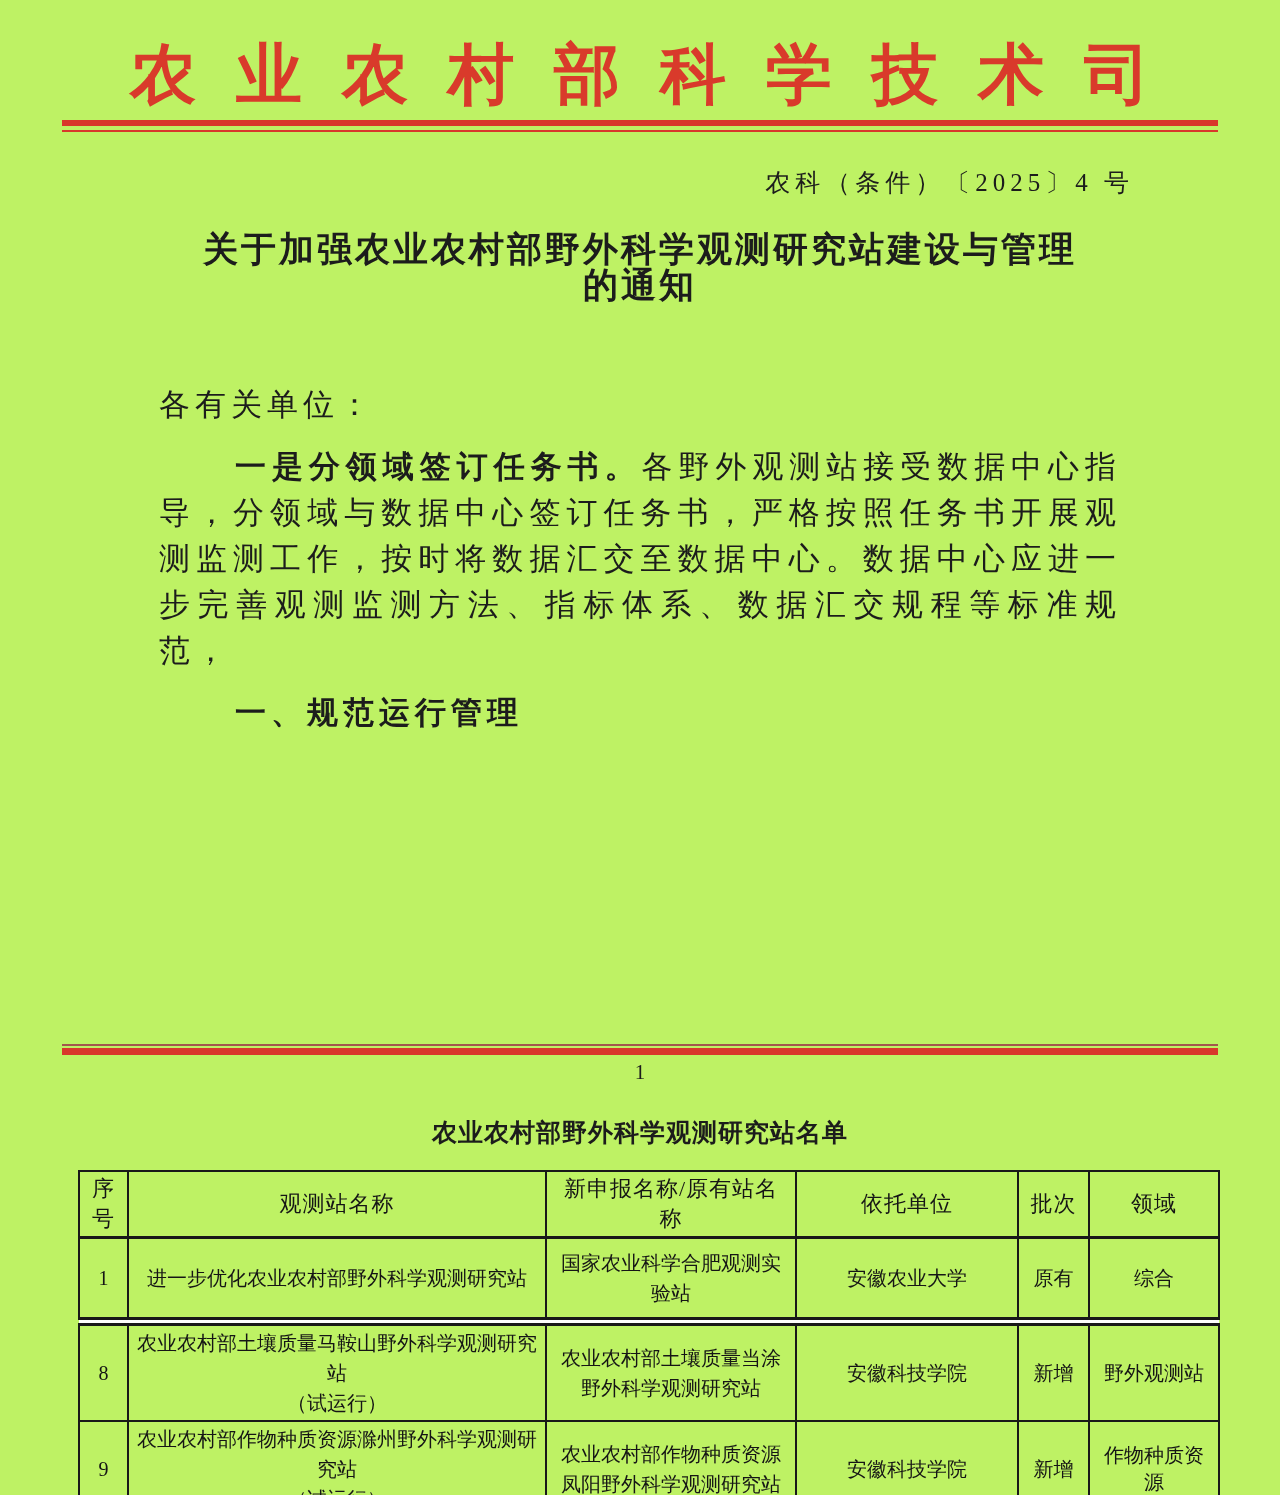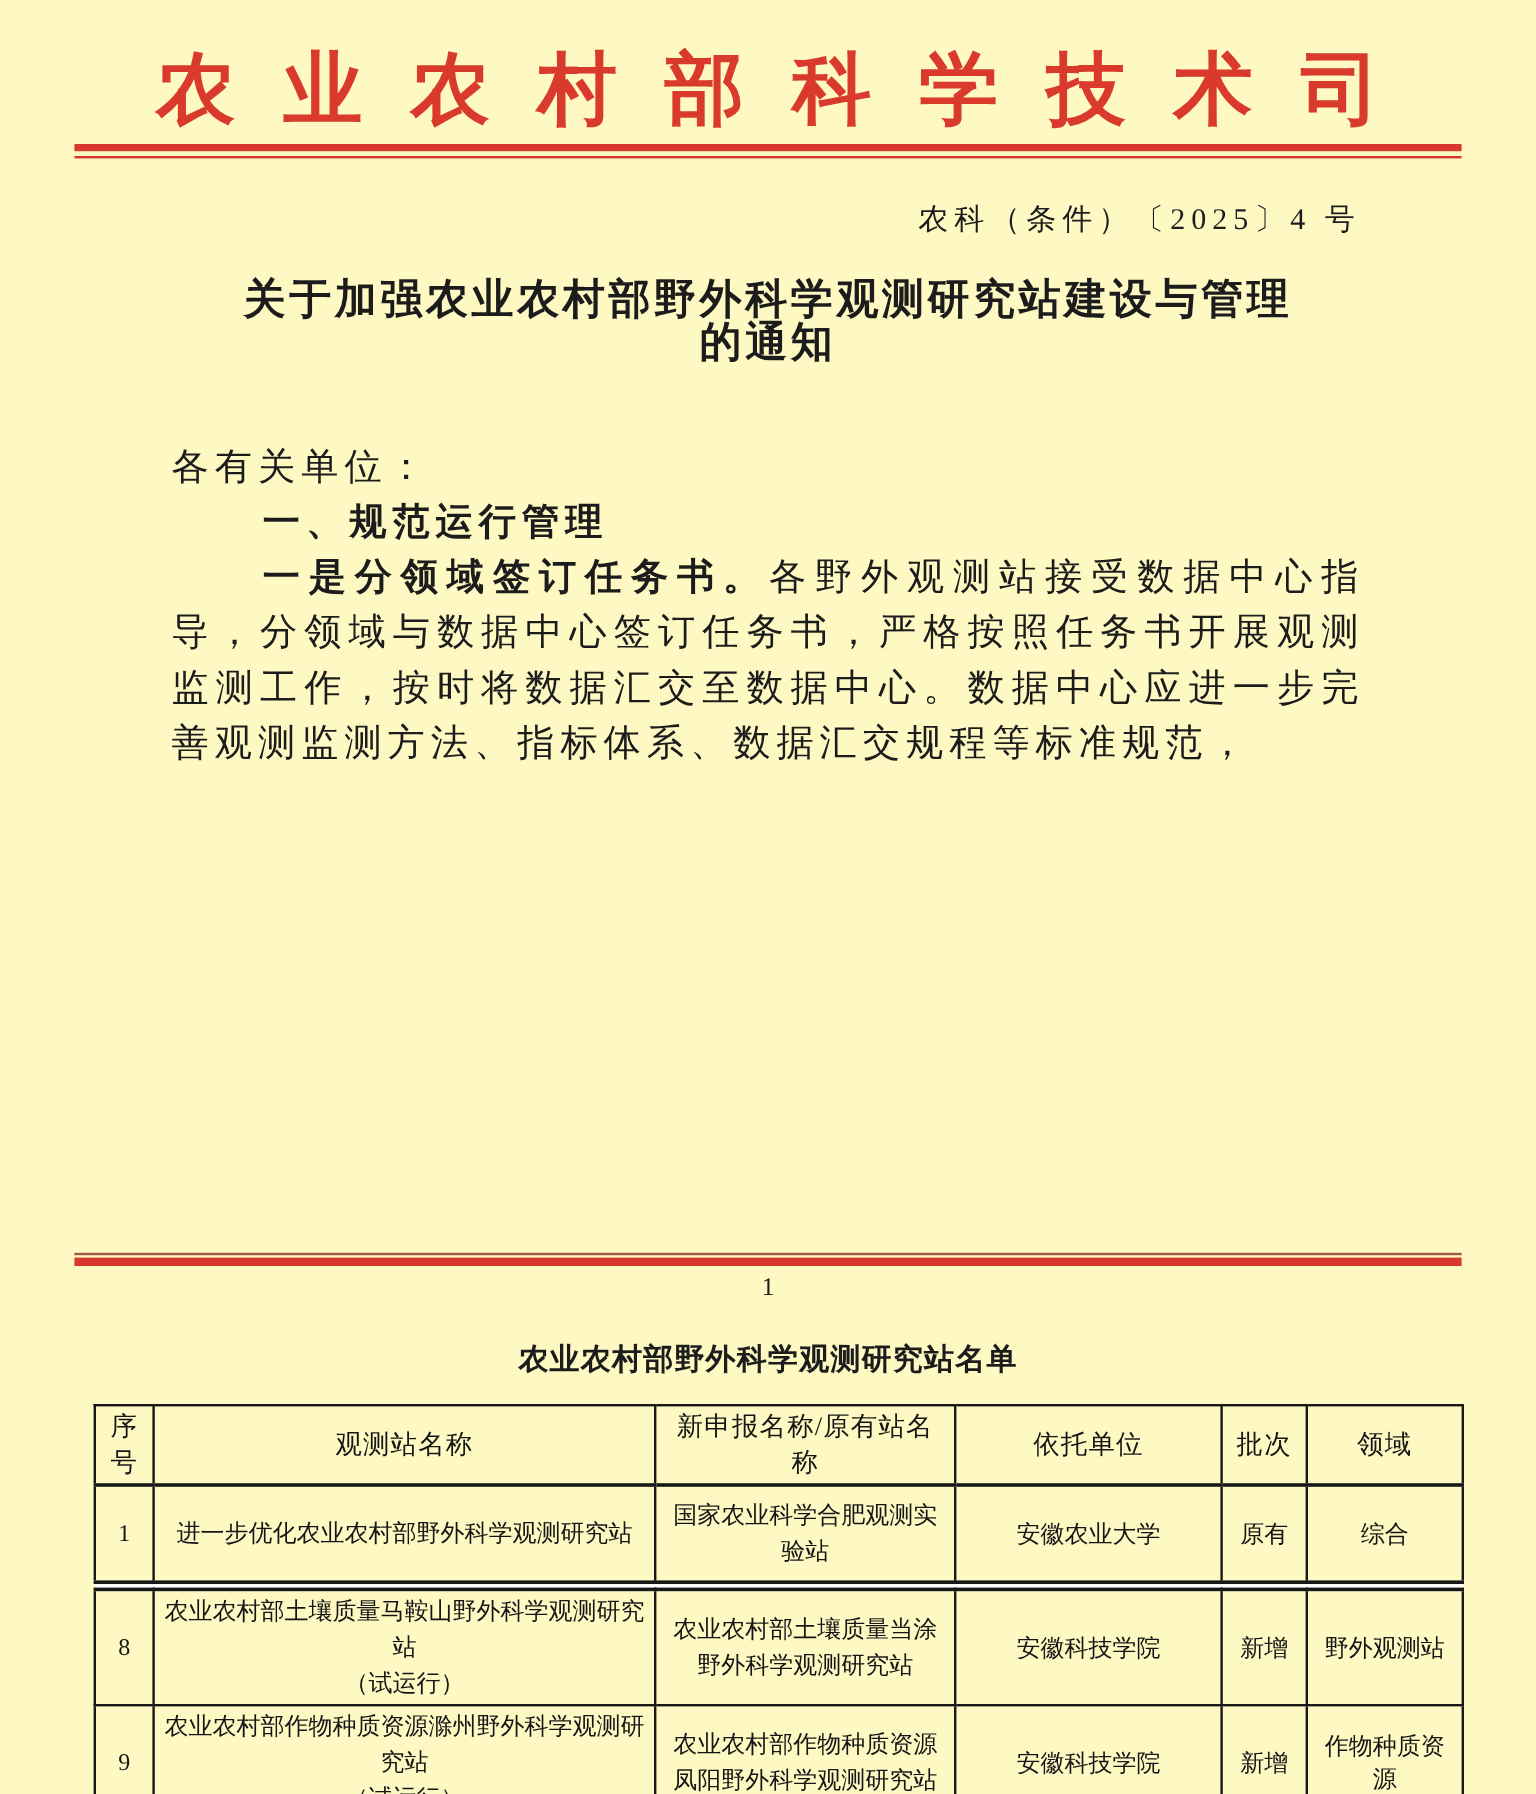--- a/index.html
+++ b/index.html
@@ -1,17 +1,17 @@
 <!DOCTYPE html>
 <html lang="zh"><head>
 <meta charset="utf-8">
 <style>
   html,body{margin:0;padding:0;background:#ffffff;}
   .page{
-    position:relative;width:1280px;height:1495px;background:#fef9c3;
+    position:relative;width:1280px;height:1495px;background:#bef264;
     font-family:"Liberation Serif","DejaVu Serif",serif;color:#1c1c1c;overflow:hidden;
   }
   .masthead{
     position:absolute;top:30px;left:0;width:100%;text-align:center;
     font-size:66px;font-weight:bold;color:#d93a2b;
     letter-spacing:40px;text-indent:40px;white-space:nowrap;
   }
   .rule{position:absolute;left:62px;width:1156px;}
   .rule-top-thick{top:120px;height:6px;background:#d8382b;}
   .rule-top-thin{top:130px;height:2px;background:#d8382b;}
@@ -20,21 +20,21 @@
     font-size:25px;letter-spacing:5px;white-space:nowrap;
   }
   .notice-title{
     position:absolute;top:232px;left:190px;width:900px;text-align:center;
     font-weight:bold;font-size:35px;line-height:36px;letter-spacing:3px;
   }
   .body-text{
     position:absolute;top:366px;left:143px;width:994px;
     font-size:31px;line-height:46px;letter-spacing:5px;text-align:justify;
   }
-  .body-text p{margin:0;}
+  .body-text p{margin:16px;}
   .indent{text-indent:76px;}
   .sec-heading{font-weight:bold;}
   .lead{font-weight:bold;}
   .rule-bot-thin{top:1044px;height:2px;background:#a2574d;}
   .rule-bot-thick{top:1048px;height:7px;background:#d8382b;}
   .page-number{
     position:absolute;top:1060px;left:0;width:100%;text-align:center;font-size:21px;
   }
   .attach-title{
     position:absolute;top:1116px;left:0;width:100%;text-align:center;
@@ -73,22 +73,22 @@
 
   <div class="rule rule-top-thick"></div>
   <div class="rule rule-top-thin"></div>
 
   <div class="doc-number">农科（条件）〔2025〕4 号</div>
 
   <div class="notice-title">关于加强农业农村部野外科学观测研究站建设与管理的通知</div>
 
   <div class="body-text">
     <p class="salutation">各有关单位：</p>
+    <p class="indent"><span class="lead">一是分领域签订任务书。</span><span>各野外观测站接受数据中心指导，分领域与数据中心签订任务书，严格按照任务书开展观测监测工作，按时将数据汇交至数据中心。数据中心应进一步完善观测监测方法、指标体系、数据汇交规程等标准规范，</span></p>
     <p class="indent sec-heading">一、规范运行管理</p>
-    <p class="indent"><span class="lead">一是分领域签订任务书。</span><span>各野外观测站接受数据中心指导，分领域与数据中心签订任务书，严格按照任务书开展观测监测工作，按时将数据汇交至数据中心。数据中心应进一步完善观测监测方法、指标体系、数据汇交规程等标准规范，</span></p>
   </div>
 
   <div class="rule rule-bot-thin"></div>
   <div class="rule rule-bot-thick"></div>
 
   <div class="page-number">1</div>
 
   <div class="attach-title">农业农村部野外科学观测研究站名单</div>
 
   <table class="station-table">

